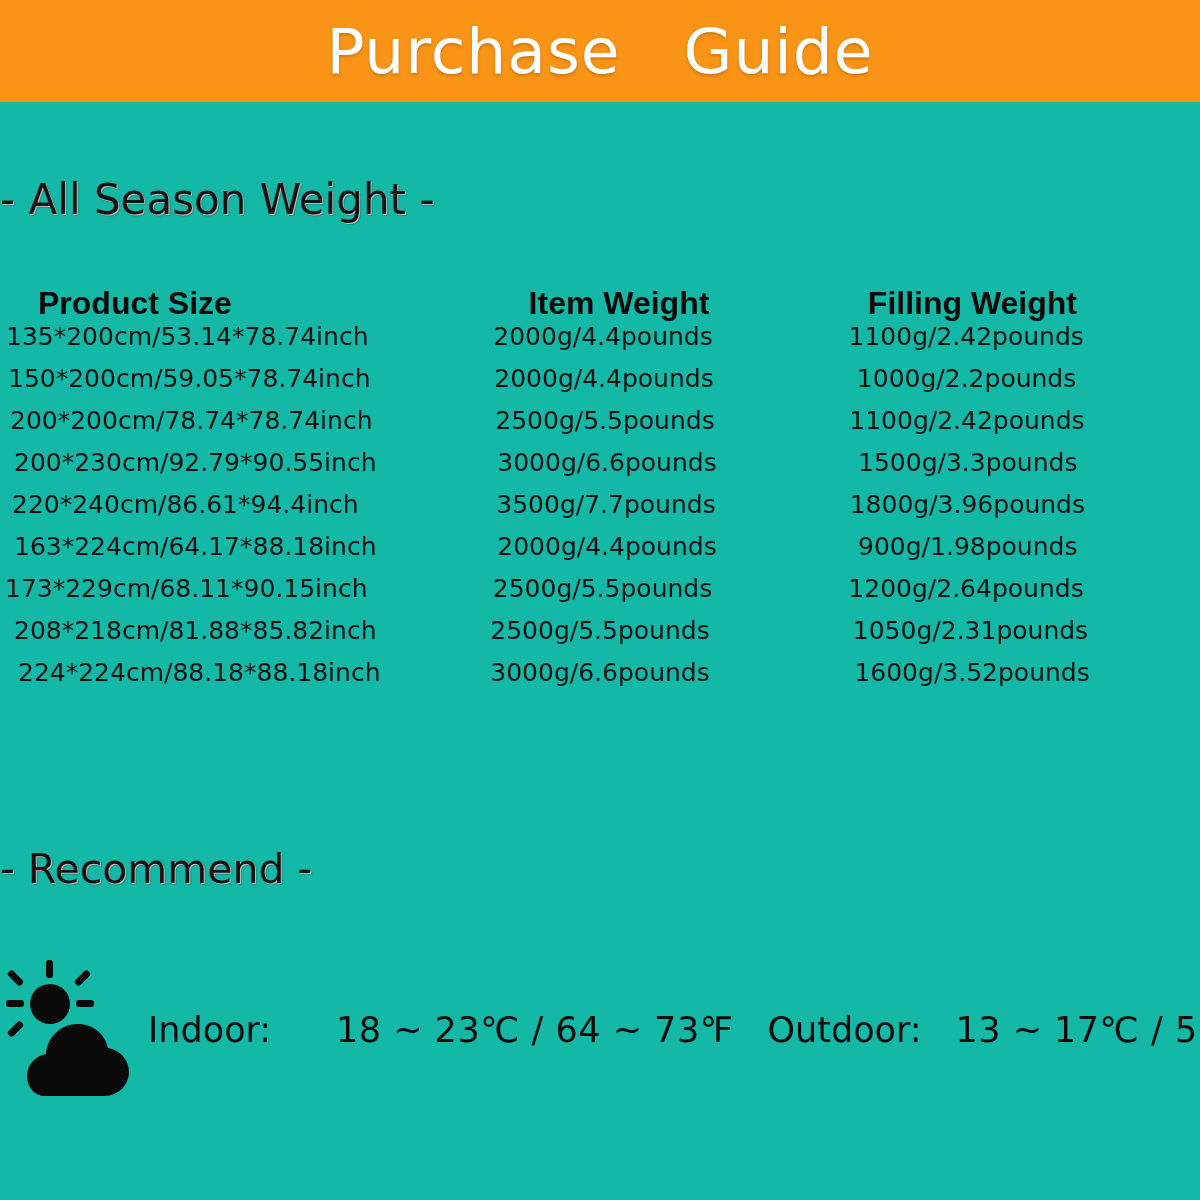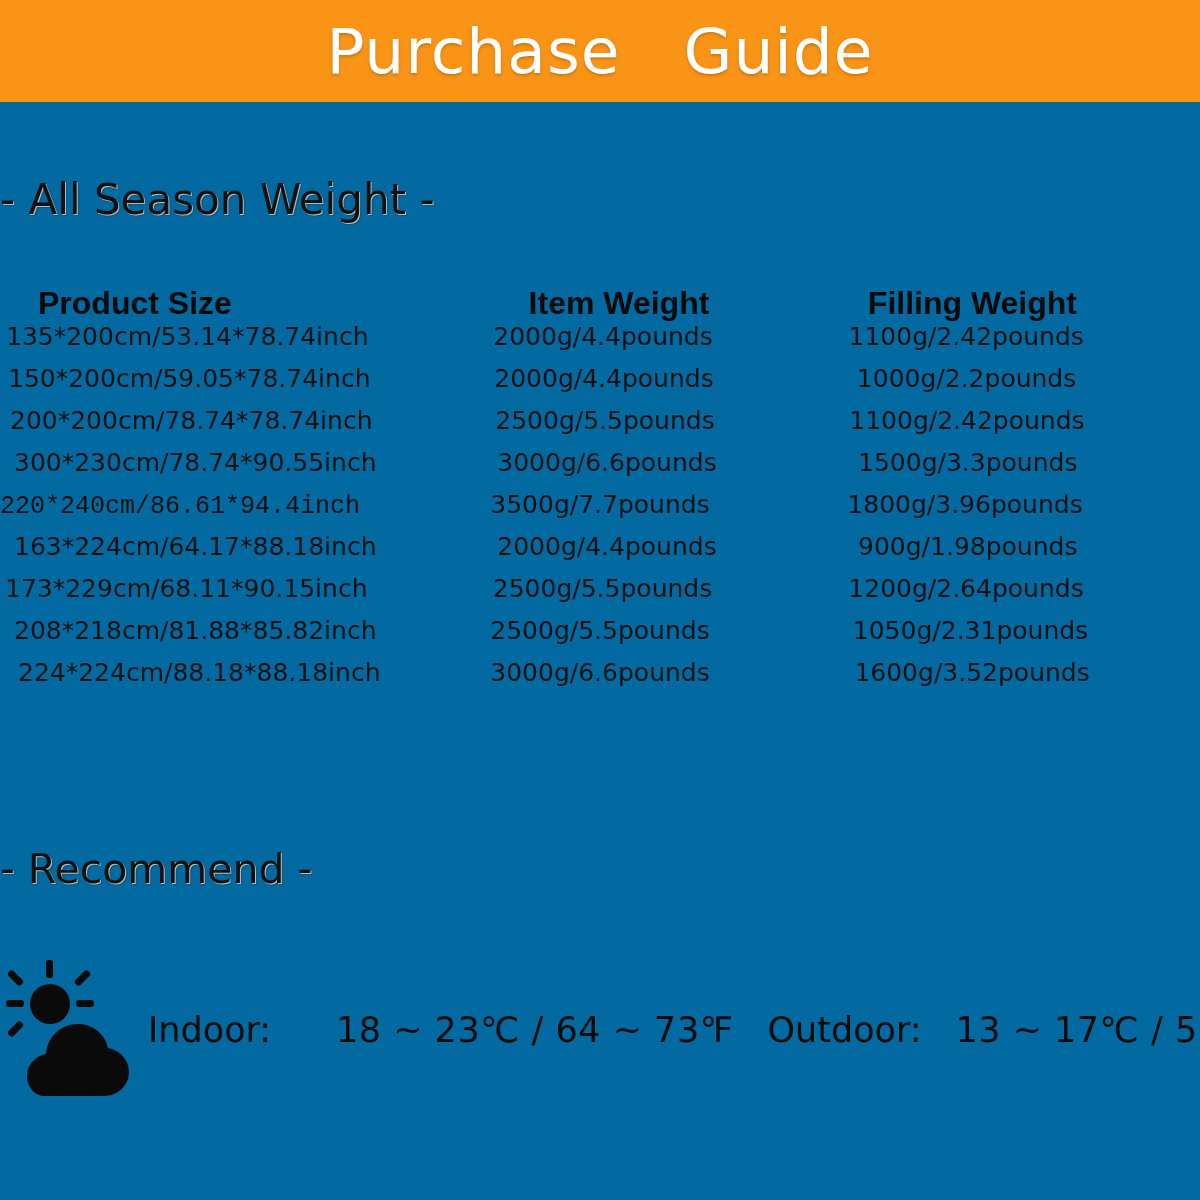--- a/index.html
+++ b/index.html
@@ -10,21 +10,21 @@
     width: 1200px;
     height: 1200px;
     background: #f7f7f5;
     font-family: "Liberation Sans", sans-serif;
     overflow: hidden;
   }
   .page {
     position: relative;
     width: 1200px;
     height: 1200px;
-    background: #0369a1;
+    background: #14b8a6;
   }
   
   .banner {
     position: absolute;
     left: 0;
     top: 0;
     width: 1200px;
     height: 102px;
     background: #f99417;
     display: flex;
@@ -103,21 +103,21 @@
   .cell.fill {
     width: 470px;
     text-align: center;
   }
 
   
   .row:nth-child(1) .cell.size { padding-left: 6px; }
   .row:nth-child(2) .cell.size { padding-left: 8px; }
   .row:nth-child(3) .cell.size { padding-left: 10px; }
   .row:nth-child(4) .cell.size { padding-left: 14px; }
-  .row:nth-child(5) .cell.size { padding-left: 0; font-family: Liberation Mono, monospace; }
+  .row:nth-child(5) .cell.size { padding-left: 12px; }
   .row:nth-child(6) .cell.size { padding-left: 14px; }
   .row:nth-child(7) .cell.size { padding-left: 5px; }
   .row:nth-child(8) .cell.size { padding-left: 14px; }
   .row:nth-child(9) .cell.size { padding-left: 18px; }
 
   .row:nth-child(6) .cell.fill { padding-left: -0px; }
   .row:nth-child(8) .cell.fill { padding-left: 14px; }
   .row:nth-child(9) .cell.fill { padding-left: 18px; }
 
   
@@ -189,21 +189,21 @@
         <div class="cell fill">1000g/2.2pounds</div>
       </div>
 
       <div class="row">
         <div class="cell size">200*200cm/78.74*78.74inch</div>
         <div class="cell item">2500g/5.5pounds</div>
         <div class="cell fill">1100g/2.42pounds</div>
       </div>
 
       <div class="row">
-        <div class="cell size">300*230cm/78.74*90.55inch</div>
+        <div class="cell size">200*230cm/92.79*90.55inch</div>
         <div class="cell item">3000g/6.6pounds</div>
         <div class="cell fill">1500g/3.3pounds</div>
       </div>
 
       <div class="row">
         <div class="cell size">220*240cm/86.61*94.4inch</div>
         <div class="cell item">3500g/7.7pounds</div>
         <div class="cell fill">1800g/3.96pounds</div>
       </div>
 

